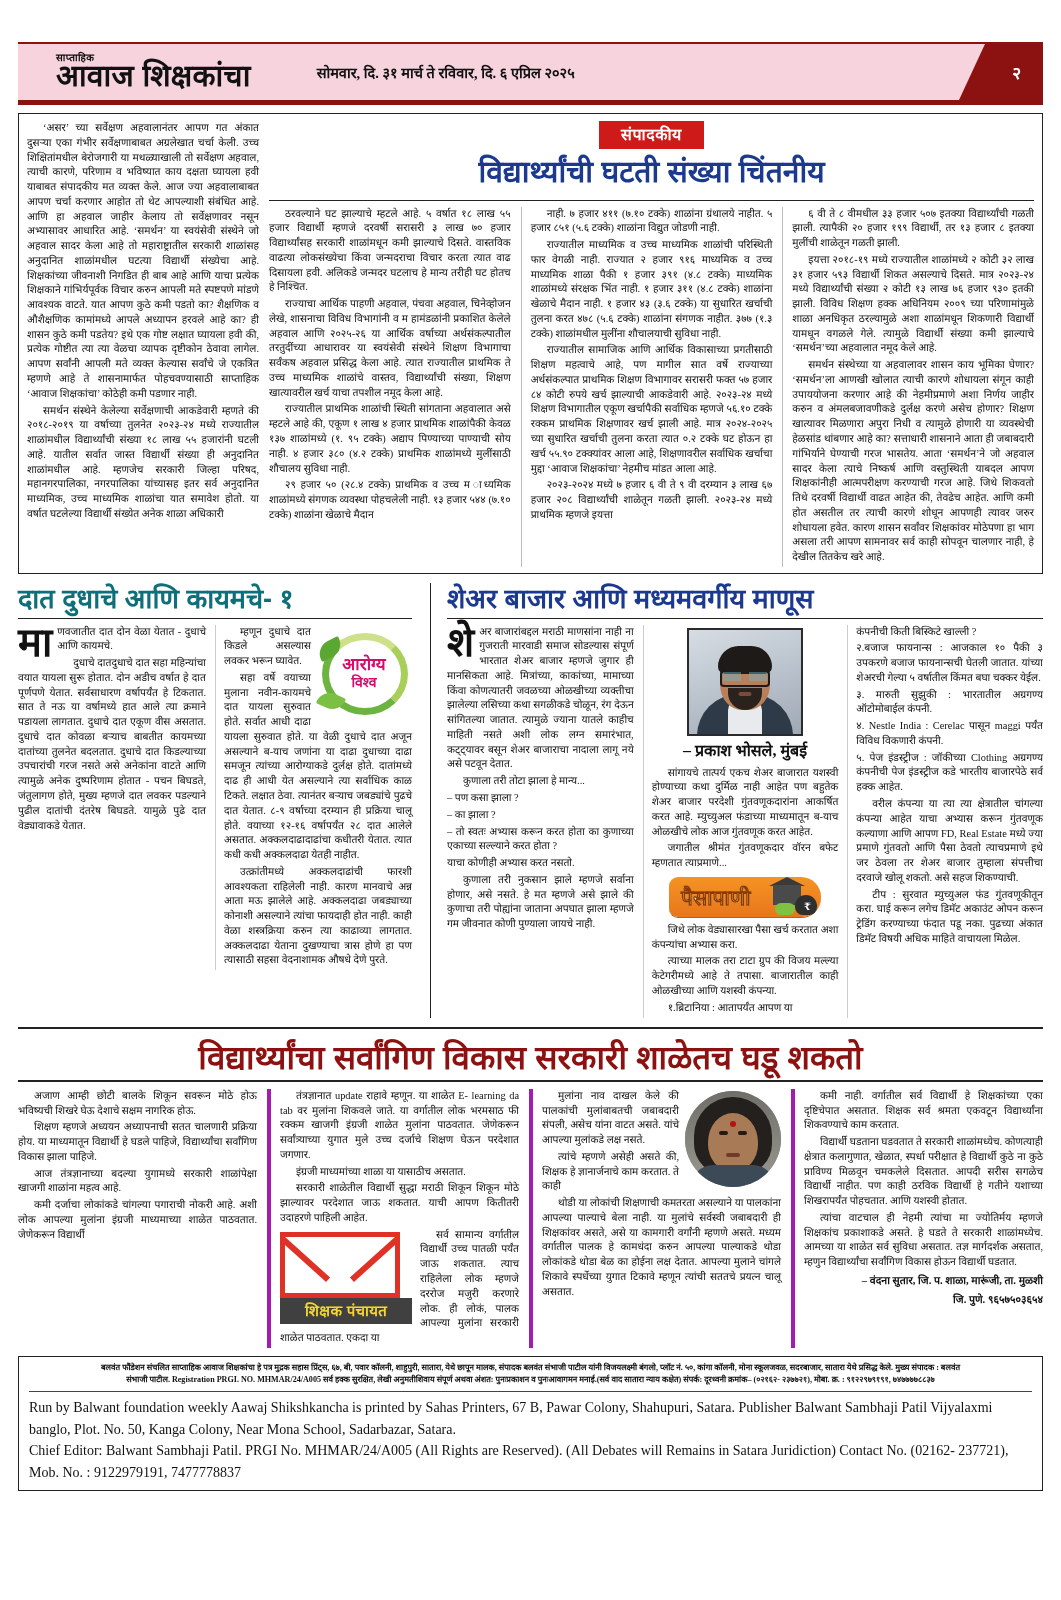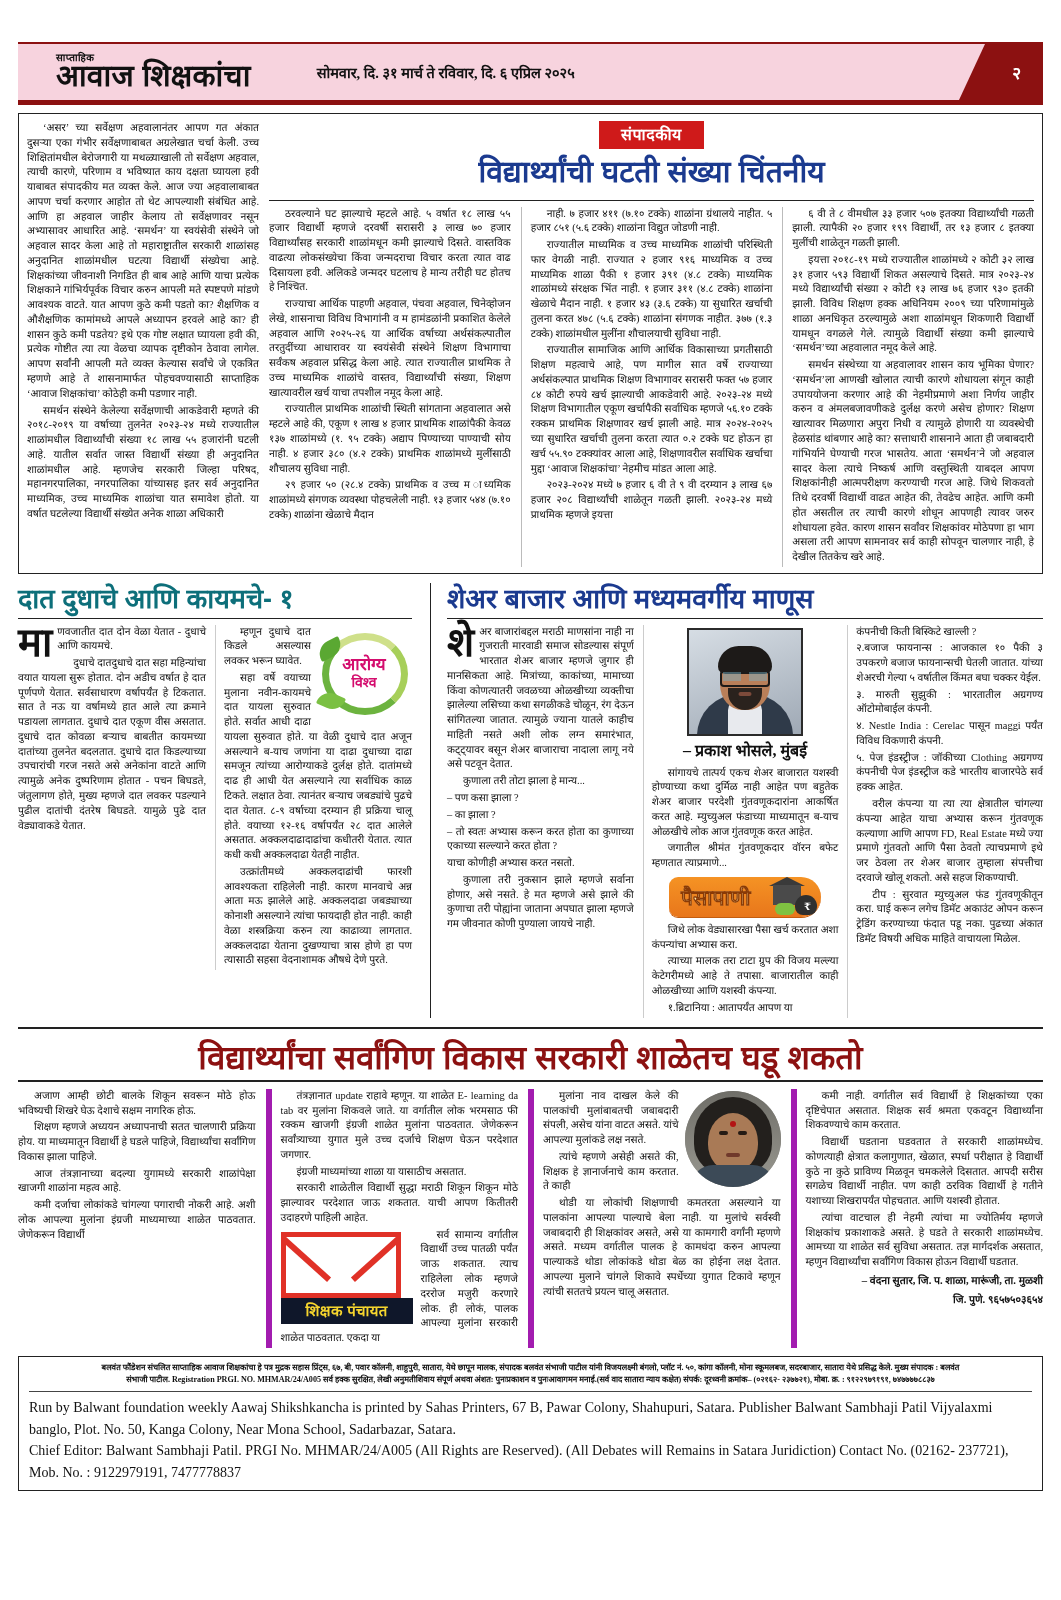--- a/index.html
+++ b/index.html
@@ -161,21 +161,21 @@
 
   
   .bottom{margin-top:9px;border-top:2px solid #222;padding-top:7px;}
   .bot-title{
     text-align:center;color:#8c1111;font-weight:bold;font-size:33px;line-height:1.1;
     font-family:"Liberation Sans","DejaVu Sans",sans-serif;margin:4px 0 4px 0;
   }
   .bot-rule{border-bottom:2px solid #222;margin:3px 0 7px 0;}
   .bot-cols{display:flex;gap:10px;}
   .bot-cols > div{flex:1;}
-  .bot-cols .sep{border-left:6px solid #a21caf;padding-left:9px;}
+  .bot-cols .sep{border-left:4px solid #a21caf;padding-left:9px;}
 
   .woman-photo{
     float:right;width:96px;height:96px;border-radius:50%;overflow:hidden;
     margin:2px 0 3px 6px;position:relative;background:#8e8d88;
   }
   .wp-bg{position:absolute;inset:0;background:linear-gradient(#6f6e68,#9a9991);}
   .wp-hair{position:absolute;left:50%;top:6px;transform:translateX(-50%);
     width:78px;height:78px;background:#23201d;border-radius:50% 50% 40% 40%;}
   .wp-face{position:absolute;left:50%;top:22px;transform:translateX(-50%);
     width:50px;height:58px;background:#a97a56;border-radius:50% 50% 46% 46%;}
@@ -197,21 +197,21 @@
     box-sizing:border-box;
   }
   .pan-env:before,.pan-env:after{
     content:"";position:absolute;top:-1px;width:0;height:0;
   }
   .pan-flapl{position:absolute;left:-1px;top:-1px;width:62px;height:58px;
     border-top:6px solid #e03127;transform-origin:left top;transform:rotate(42deg);}
   .pan-flapr{position:absolute;right:-1px;top:-1px;width:62px;height:58px;
     border-top:6px solid #e03127;transform-origin:right top;transform:rotate(-42deg);}
   .pan-bar{
-    background:#0f172a;color:#f6d52e;font-weight:bold;font-size:15px;text-align:center;
+    background:#404040;color:#f6d52e;font-weight:bold;font-size:15px;text-align:center;
     padding:2px 0 4px 0;width:132px;
     font-family:"Liberation Sans","DejaVu Sans",sans-serif;letter-spacing:.3px;
   }
   .bot-byline{font-size:10.6px;font-weight:bold;text-align:right;margin-top:4px;line-height:1.4;}
 
   
   .footer{
     margin-top:8px;border:1.5px solid #222;padding:5px 10px 6px 10px;
   }
   .foot-mr{font-size:8.1px;line-height:1.5;text-align:center;font-weight:bold;}
@@ -393,20 +393,20 @@
         <p class="ind">कमी नाही. वर्गातील सर्व विद्यार्थी हे शिक्षकांच्या एका दृष्टिचेपात असतात. शिक्षक सर्व श्रमता एकवटून विद्यार्थ्यांना शिकवण्याचे काम करतात.</p>
         <p class="ind">विद्यार्थी घडताना घडवतात ते सरकारी शाळांमध्येच. कोणत्याही क्षेत्रात कलागुणात, खेळात, स्पर्धा परीक्षात हे विद्यार्थी कुठे ना कुठे प्राविण्य मिळवून चमकलेले दिसतात. आपदी सरीस सगळेच विद्यार्थी नाहीत. पण काही ठरविक विद्यार्थी हे गतीने यशाच्या शिखरापर्यंत पोहचतात. आणि यशस्वी होतात.</p>
         <p class="ind">त्यांचा वाटचाल ही नेहमी त्यांचा मा ज्योतिर्मय म्हणजे शिक्षकांच प्रकाशाकडे असते. हे घडते ते सरकारी शाळांमध्येच. आमच्या या शाळेत सर्व सुविधा असतात. तज्ञ मार्गदर्शक असतात, म्हणुन विद्यार्थ्यांचा सर्वांगिण विकास होऊन विद्यार्थी घडतात.</p>
         <div class="bot-byline">– वंदना सुतार, जि. प. शाळा, मारूंजी, ता. मुळशी</div>
         <div class="bot-byline">जि. पुणे. ९६५७५०३६५४</div>
       </div>
     </div>
   </div>
 
   <div class="footer">
-    <div class="foot-mr">बलवंत फौंडेशन संचलित साप्ताहिक आवाज शिक्षकांचा हे पत्र मुद्रक सहास प्रिंट्स, ६७, बी, पवार कॉलनी, शाहुपुरी, सातारा, येथे छापून मालक, संपादक बलवंत संभाजी पाटील यांनी विजयलक्ष्मी बंगलो, प्लॉट नं. ५०, कांगा कॉलनी, मोना स्कूमलबज, सदरबाजार, सातारा येथे प्रसिद्ध केले. मुख्य संपादक : बलवंत</div>
+    <div class="foot-mr">बलवंत फौंडेशन संचलित साप्ताहिक आवाज शिक्षकांचा हे पत्र मुद्रक सहास प्रिंट्स, ६७, बी, पवार कॉलनी, शाहुपुरी, सातारा, येथे छापून मालक, संपादक बलवंत संभाजी पाटील यांनी विजयलक्ष्मी बंगलो, प्लॉट नं. ५०, कांगा कॉलनी, मोना स्कूलजवळ, सदरबाजार, सातारा येथे प्रसिद्ध केले. मुख्य संपादक : बलवंत</div>
     <div class="foot-mr thin">संभाजी पाटील. Registration PRGI. NO. MHMAR/24/A005 सर्व हक्क सुरक्षित, लेखी अनुमतीशिवाय संपूर्ण अथवा अंशत: पुनःप्रकाशन व पुनःआवागमन मनाई.(सर्व वाद सातारा न्याय कक्षेत) संपर्क: दूरध्वनी क्रमांक– (०२१६२- २३७७२१), मोबा. क्र. : ९१२२९७९१९१, ७४७७७७८८३७</div>
     <div class="foot-sep"></div>
     <div class="foot-en">Run by Balwant foundation weekly Aawaj Shikshkancha is printed by Sahas Printers, 67 B, Pawar Colony, Shahupuri, Satara. Publisher Balwant Sambhaji Patil Vijyalaxmi banglo, Plot. No. 50, Kanga Colony, Near Mona School, Sadarbazar, Satara.</div>
     <div class="foot-en">Chief Editor: Balwant Sambhaji Patil. PRGI No. MHMAR/24/A005 (All Rights are Reserved). (All Debates will Remains in Satara Juridiction) Contact No.  (02162- 237721), Mob. No. : 9122979191, 7477778837</div>
   </div>
 
 </div>
 
 </body></html>

